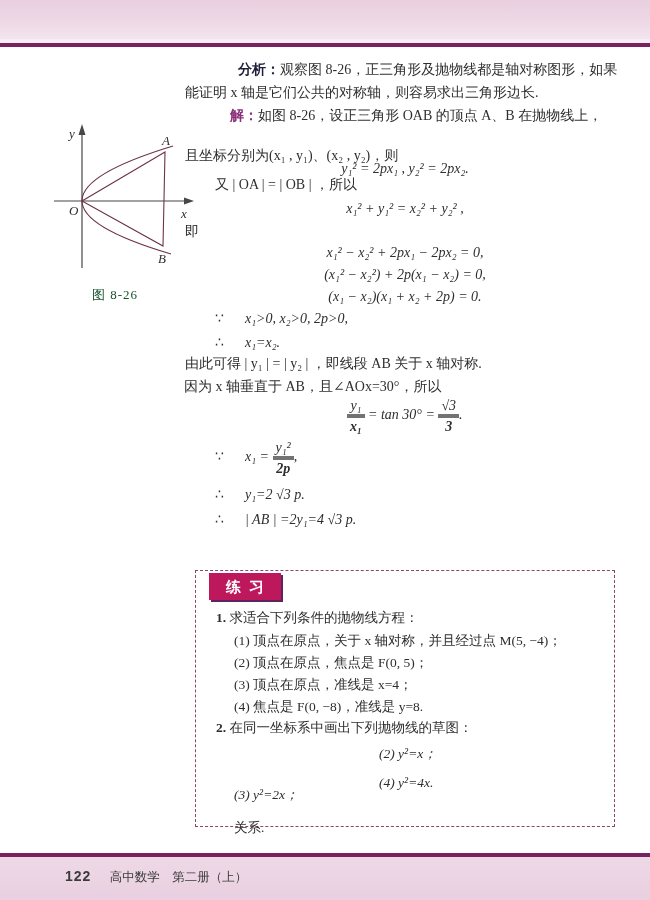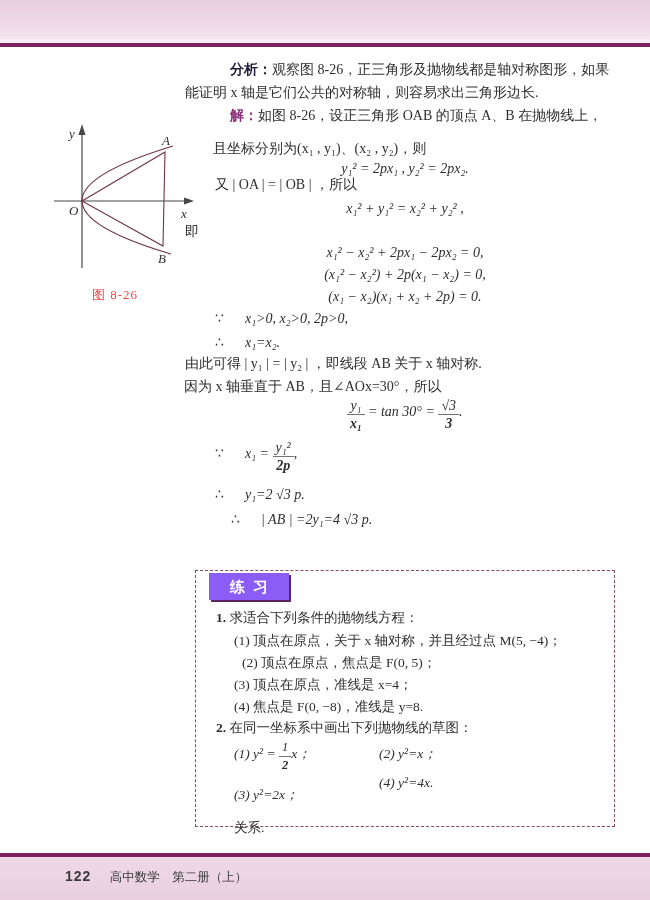--- a/index.html
+++ b/index.html
@@ -18,42 +18,42 @@
   .footer-line{position:absolute;left:65px;top:10px;white-space:nowrap;
     font-family:"Liberation Sans","DejaVu Sans",sans-serif;color:#3a3a3a;}
   .footer-line .pnum{font-size:14px;font-weight:bold;letter-spacing:1px;}
   .footer-line .btitle{font-size:12.5px;margin-left:14px;}
 
   
   .t{position:absolute;white-space:nowrap;font-size:14px;line-height:17px;}
   .ctr{position:absolute;left:185px;width:440px;text-align:center;white-space:nowrap;
     font-size:14px;line-height:17px;}
   .math{font-style:italic;}
-  .lbl-analysis{font-weight:bold;color:#1d1d3a;}
+  .lbl-analysis{font-weight:bold;color:#1d1d3a;margin-left:8px;}
   .lbl-solution{font-weight:bold;color:#8b2f7a;}
   .sym{display:inline-block;width:30px;}
 
   
   .frac{display:inline-block;vertical-align:-0.85em;text-align:center;font-style:italic;}
-  .frac .num{display:block;border-bottom:1px solid #737373;padding:0 3px 1px;line-height:15px;}
+  .frac .num{display:block;border-bottom:4px solid #737373;padding:0 3px 1px;line-height:15px;}
   .frac .den{display:block;padding-top:1px;line-height:15px;font-weight:bold;}
 
   
   .figure{position:absolute;left:33px;top:122px;width:164px;}
-  .figcap{margin-top:8px;text-align:center;font-size:13px;color:#ef4444;letter-spacing:1px;}
+  .figcap{margin-top:8px;text-align:center;font-size:13px;color:#14532d;letter-spacing:1px;}
   .fig-stroke{stroke:#6d3346;stroke-width:1.1;fill:none;}
   .axis-stroke{stroke:#474747;stroke-width:1.2;fill:none;}
   .fig-label{font-family:"Liberation Serif","DejaVu Serif",serif;font-style:italic;
     font-size:13px;fill:#2e2e2e;}
 
   
   .practice{position:absolute;left:195px;top:570px;width:418px;height:255px;
     border:1.5px dashed #8d4766;}
-  .practice-header{position:absolute;left:13px;top:2px;width:80px;height:27px;
-    background:#8b5cf6;box-shadow:2px 2px 0 #5e2460;color:#ffffff;
+  .practice-header{position:absolute;left:13px;top:2px;width:72px;height:27px;
+    background:#be185d;box-shadow:2px 2px 0 #5e2460;color:#ffffff;
     font-weight:bold;font-size:15px;line-height:27px;text-align:center;letter-spacing:8px;
     text-indent:8px;font-family:"Liberation Sans","DejaVu Sans",sans-serif;}
   .practice .t{font-size:13.5px;}
   .qnum{font-weight:bold;}
 </style>
 </head>
 <body>
 
 <div class="page">
 
@@ -62,21 +62,21 @@
   <div class="rule-top"></div>
 
   <div class="t" style="left:230px;top:61px;">
     <span class="lbl-analysis">分析：</span><span>观察图 8-26，正三角形及抛物线都是轴对称图形，如果</span>
   </div>
   <div class="t" style="left:185px;top:84px;">能证明 x 轴是它们公共的对称轴，则容易求出三角形边长.</div>
 
   <div class="t" style="left:230px;top:107px;">
     <span class="lbl-solution">解：</span><span>如图 8-26，设正三角形 OAB 的顶点 A、B 在抛物线上，</span>
   </div>
-  <div class="t" style="left:185px;top:140px;margin-left:28px;">且坐标分别为(x₁ , y₁)、(x₂ , y₂)，则</div>
+  <div class="t" style="left:185px;top:147px;">且坐标分别为(x₁ , y₁)、(x₂ , y₂)，则</div>
 
   <div class="ctr math" style="top:160px;">y₁² = 2px₁ , y₂² = 2px₂.</div>
 
   <div class="t" style="left:215px;top:176px;">又 | OA | = | OB | ，所以</div>
 
   <div class="ctr math" style="top:200px;">x₁² + y₁² = x₂² + y₂² ,</div>
 
   <div class="t" style="left:185px;top:223px;">即</div>
 
   <div class="ctr math" style="top:244px;">x₁² − x₂² + 2px₁ − 2px₂ = 0,</div>
@@ -107,21 +107,21 @@
     <span class="sym">∵</span><span class="math">x₁ =</span>
     <span class="frac">
       <span class="num">y₁²</span>
       <span class="den">2p</span>
     </span><span class="math">,</span>
   </div>
 
   <div class="t" style="left:215px;top:486px;">
     <span class="sym">∴</span><span class="math">y₁=2 √3 p.</span>
   </div>
-  <div class="t" style="left:231px;top:511px;">
+  <div class="t" style="left:215px;top:511px;">
     <span class="sym">∴</span><span class="math">| AB | =2y₁=4 √3 p.</span>
   </div>
 
   <div class="figure">
     <svg width="164" height="152" viewBox="0 0 164 152">
 
       <line class="axis-stroke" x1="49" y1="6" x2="49" y2="146"></line>
       <polygon points="45.5,13 49,2 52.5,13" fill="#474747"></polygon>
       <line class="axis-stroke" x1="21" y1="79" x2="153" y2="79"></line>
       <polygon points="151,75.5 161,79 151,82.5" fill="#474747"></polygon>
@@ -139,33 +139,26 @@
     <div class="figcap">图 8-26</div>
   </div>
 
   <div class="practice">
     <div class="practice-header">练习</div>
 
     <div class="t" style="left:20px;top:38px;">
       <span class="qnum">1.</span> <span>求适合下列条件的抛物线方程：</span>
     </div>
     <div class="t" style="left:38px;top:61px;">(1) 顶点在原点，关于 x 轴对称，并且经过点 M(5, −4)；</div>
-    <div class="t" style="left:38px;top:83px;margin-left:8px;">(2) 顶点在原点，焦点是 F(0, 5)；</div>
+    <div class="t" style="left:38px;top:83px;">(2) 顶点在原点，焦点是 F(0, 5)；</div>
     <div class="t" style="left:38px;top:105px;">(3) 顶点在原点，准线是 x=4；</div>
     <div class="t" style="left:38px;top:127px;">(4) 焦点是 F(0, −8)，准线是 y=8.</div>
 
     <div class="t" style="left:20px;top:148px;">
       <span class="qnum">2.</span> <span>在同一坐标系中画出下列抛物线的草图：</span>
-    </div>
-    <div class="t" style="left:38px;top:169px;">
-      <span class="math">(1) y² =</span>
-      <span class="frac" style="font-size:12.5px;">
-        <span class="num">1</span>
-        <span class="den">2</span>
-      </span><span class="math">x；</span>
     </div>
     <div class="t math" style="left:183px;top:174px;">(2) y²=x；</div>
     <div class="t math" style="left:38px;top:215px;">(3) y²=2x；</div>
     <div class="t math" style="left:183px;top:203px;">(4) y²=4x.</div>
     <div class="t" style="left:38px;top:248px;">关系.</div>
   </div>
 
   <div class="rule-bottom"></div>
   <div class="band-bottom">
     <div class="footer-line">

